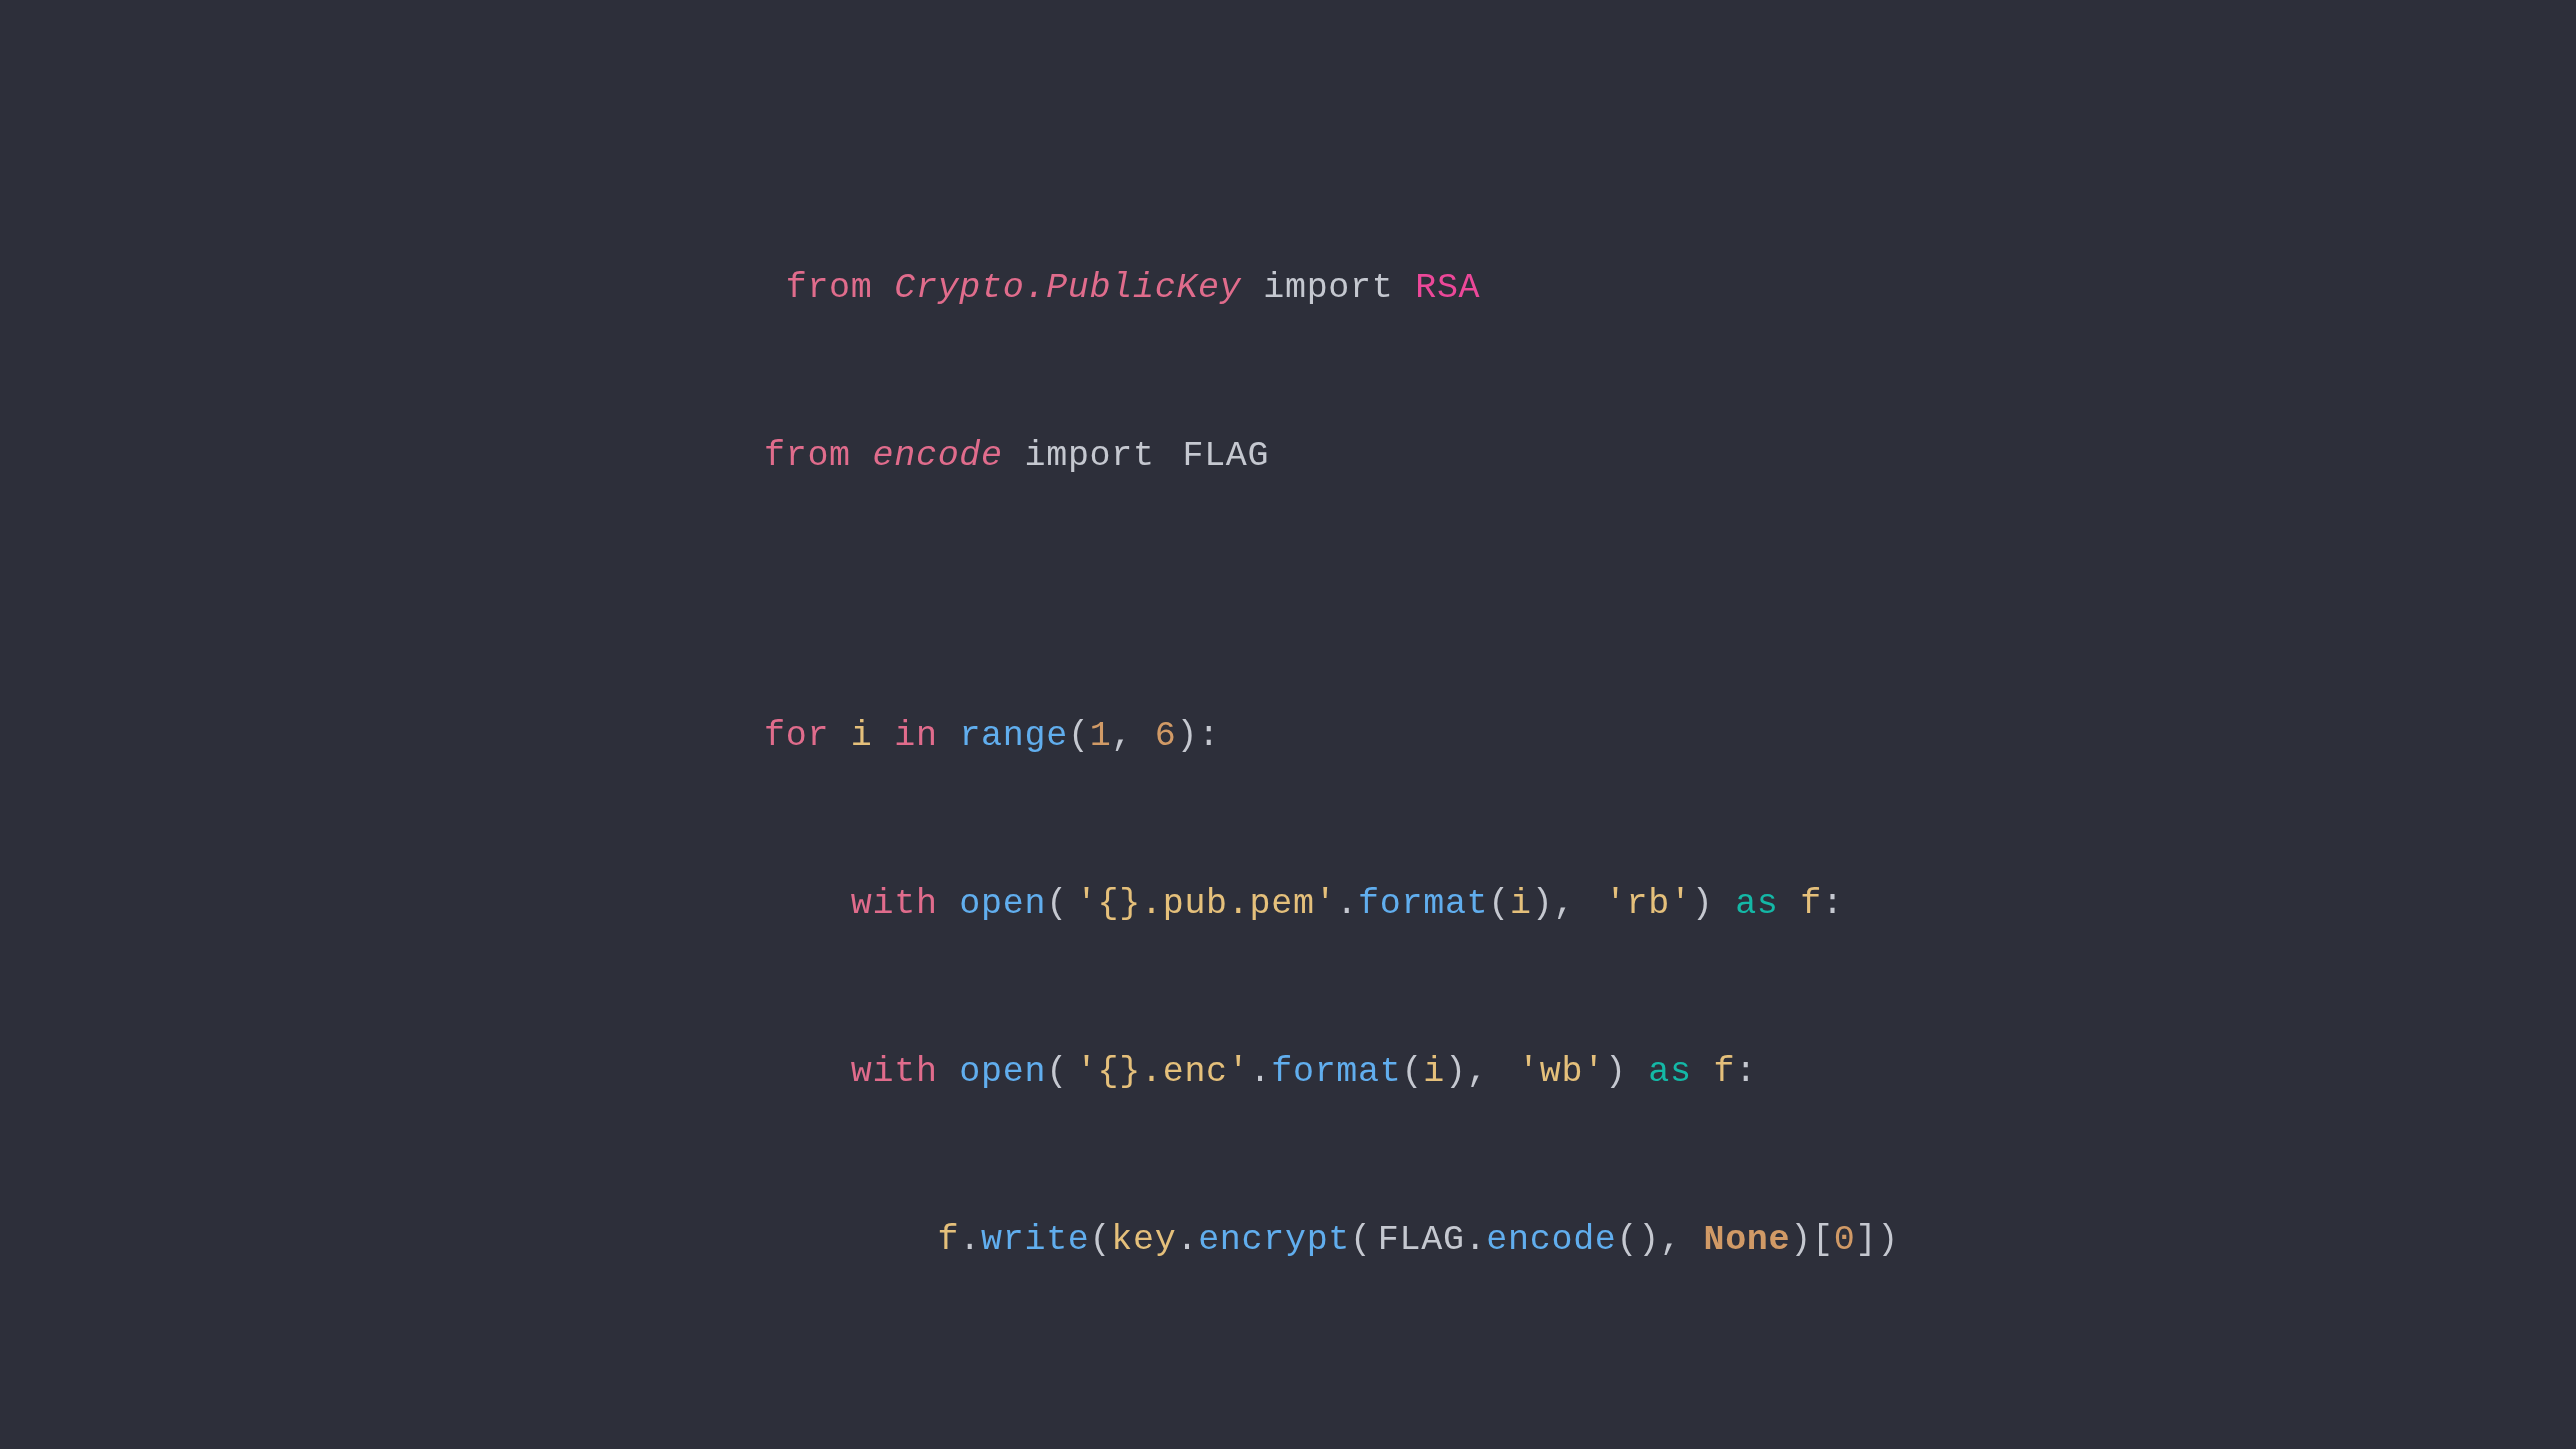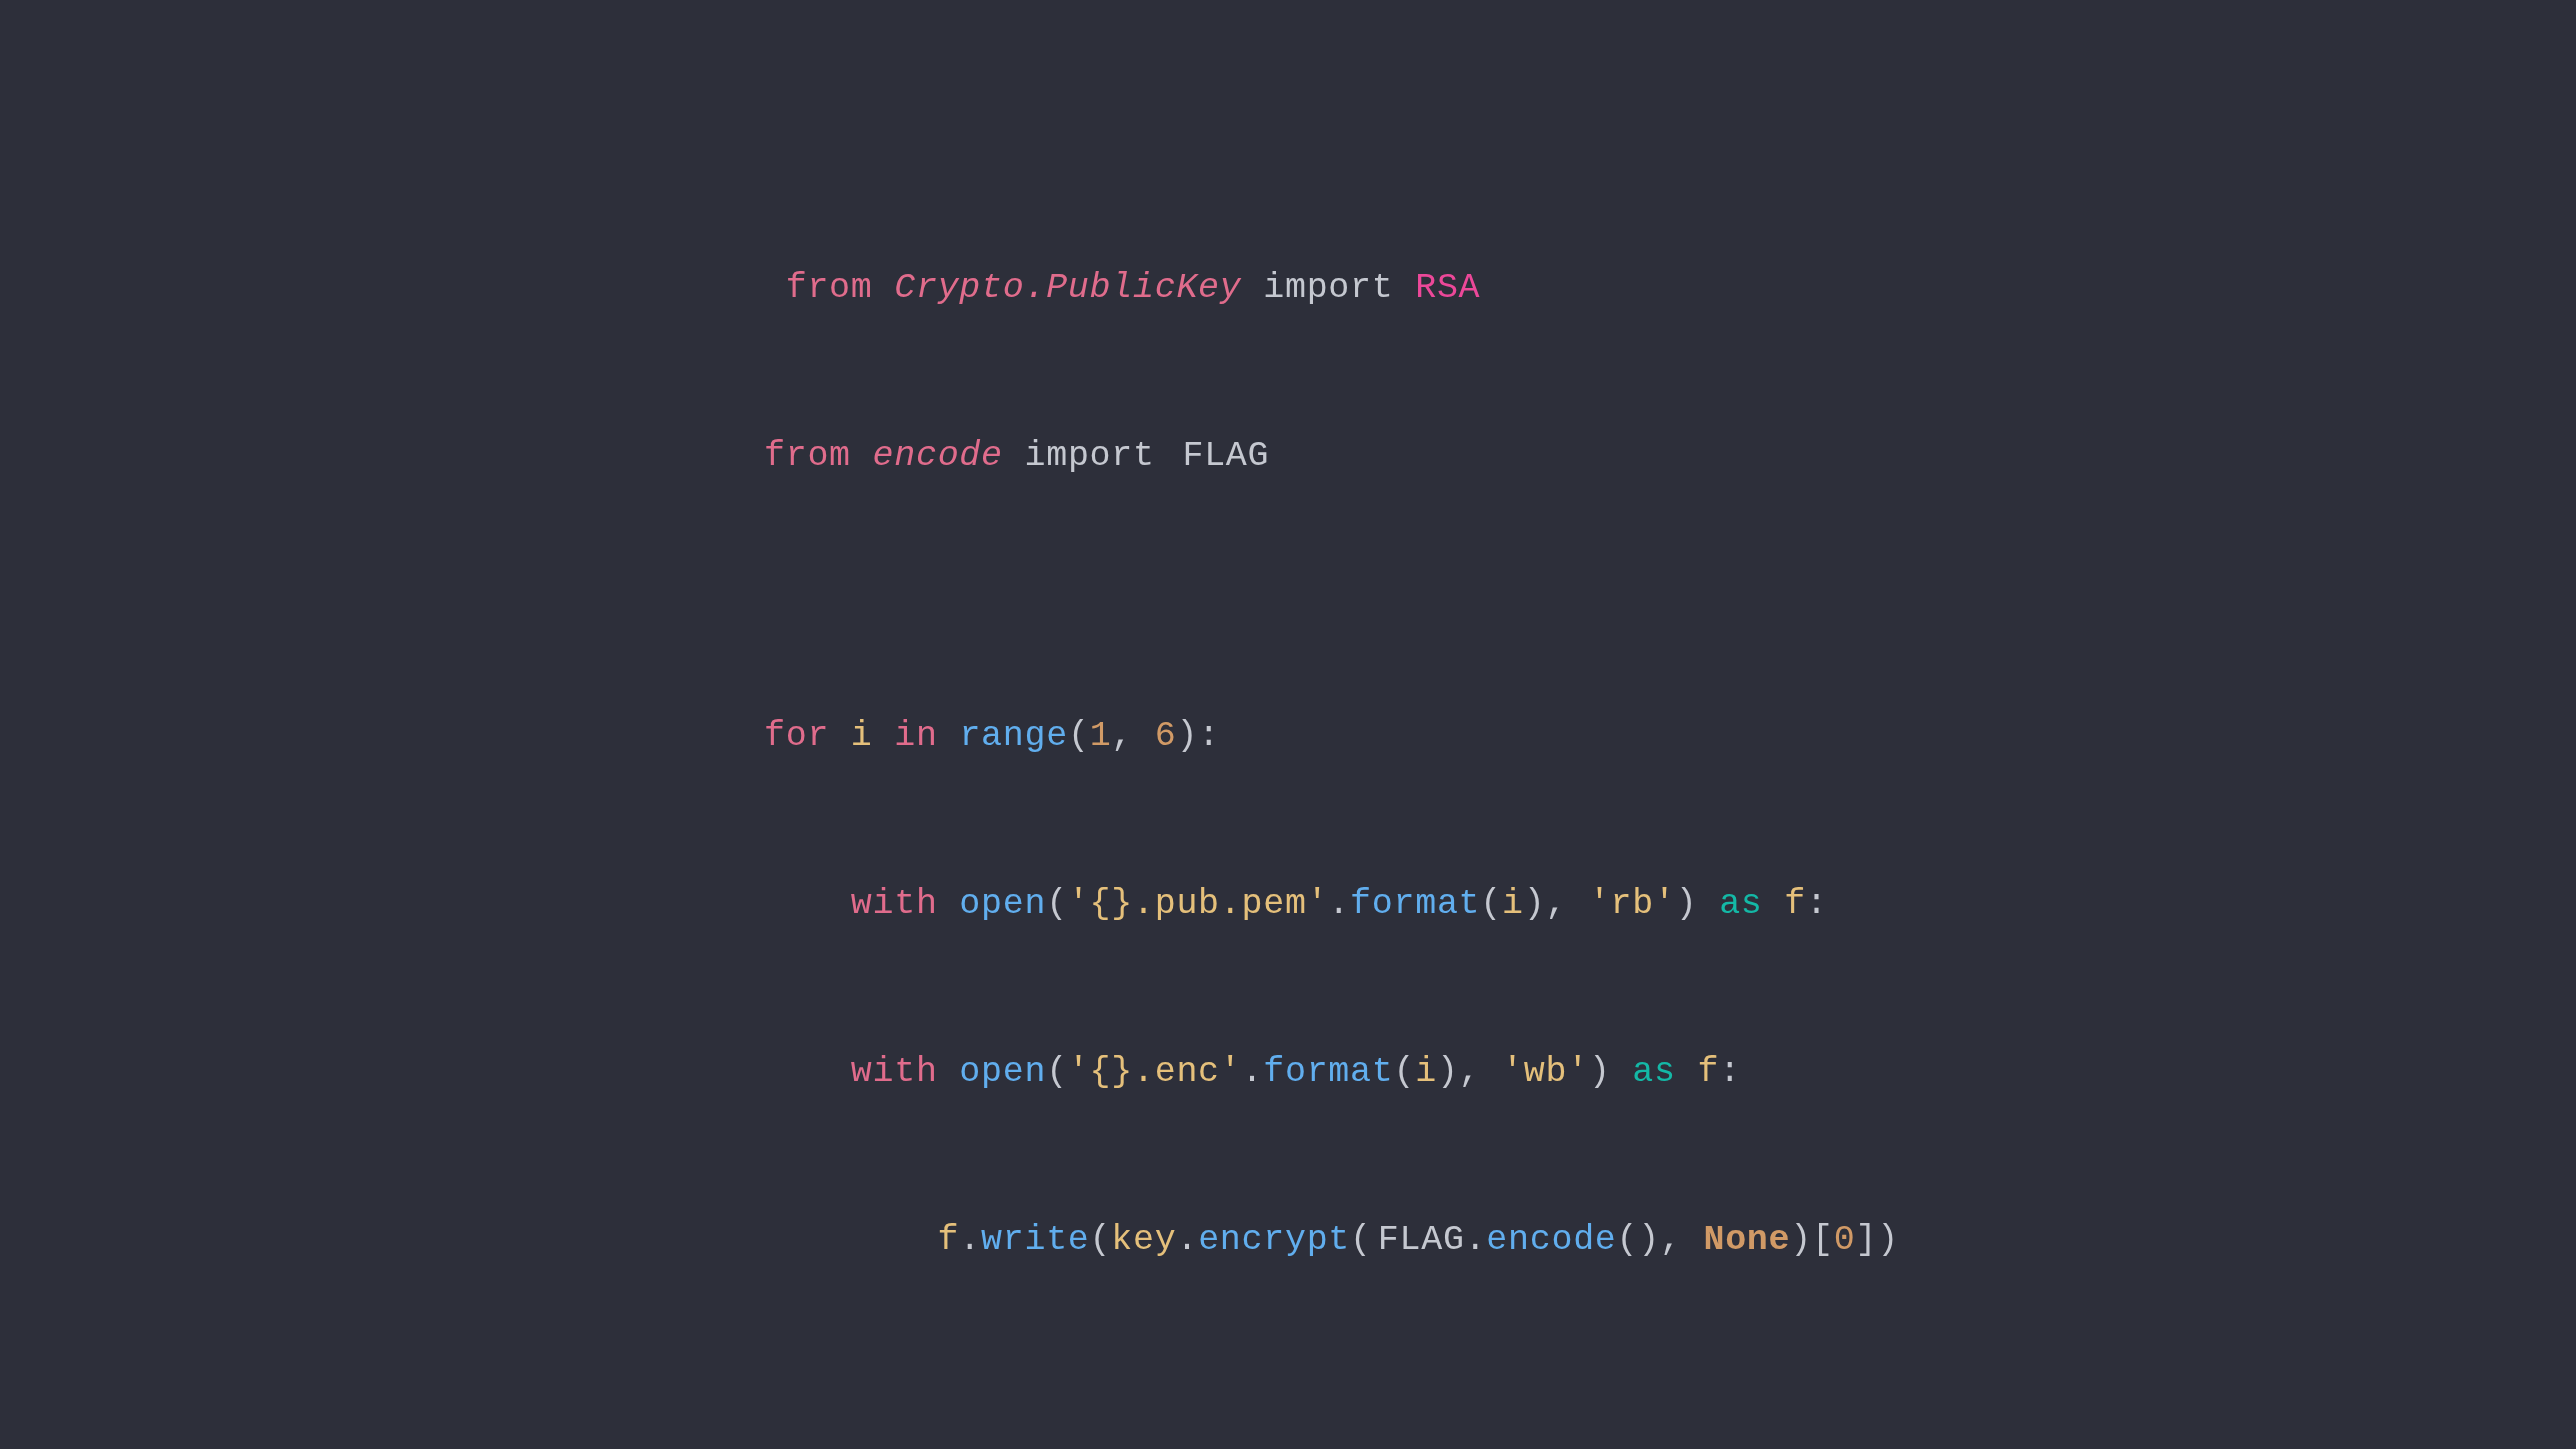--- a/index.html
+++ b/index.html
@@ -32,21 +32,21 @@
     .code-line {
       white-space: pre;
       letter-spacing: 0.02em;
     }
     .c-keyword    { color: #e06c8c; text-align: right; } 
     .c-module     { color: #e06c8c; font-style: italic; } 
     .c-import-kw  { color: #c5c8d0; } 
     .c-class      { color: #c5c8d0; margin-left: 6px; } 
     .c-builtin    { color: #61aeee; margin-top: 39px; } 
     .c-function   { color: #61aeee; } 
-    .c-string     { color: #e5c07b; } 
+    .c-string     { color: #e5c07b; margin-left: 8px; } 
     .c-var        { color: #e5c07b; } 
     .c-paren      { color: #c5c8d0; }
     .c-number     { color: #d19a66; } 
     .c-none       { color: #d19a66; font-weight: bold; } 
     .c-as         { color: #14b8a6; } 
     .c-plain      { color: #c5c8d0; }
     .c-rsa-name   { color: #ec4899; }
   </style>
 </head>
 <body>

